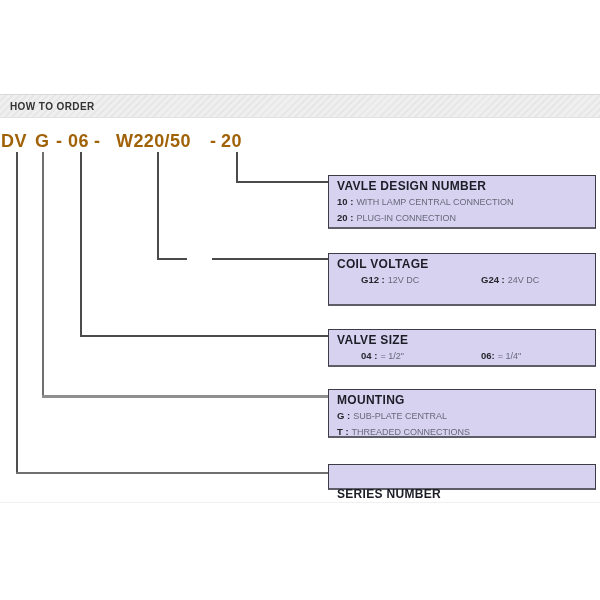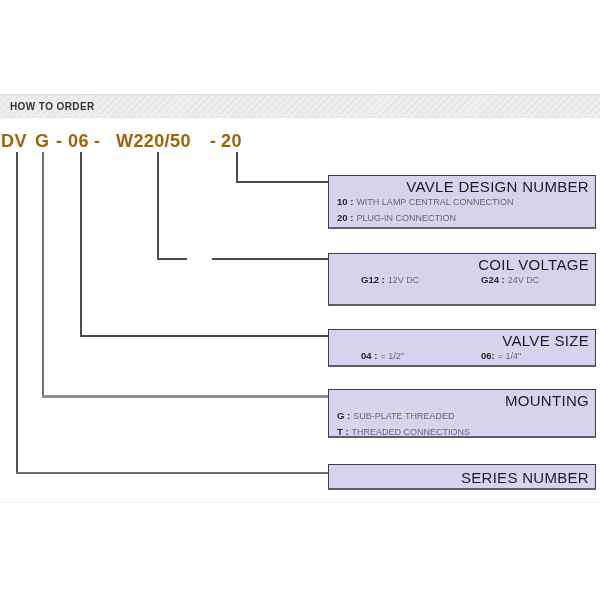--- a/index.html
+++ b/index.html
@@ -42,22 +42,22 @@
   
   .box{
     position:absolute;left:328px;width:268px;box-sizing:border-box;
     background:#d6d2f0;border:1px solid #3c3c46;border-bottom:2px solid #5e5e68;
     padding:3px 6px 0 8px;
   }
   .box-design{top:175px;height:54px;}
   .box-coil{top:253px;height:53px;}
   .box-size{top:329px;height:38px;}
   .box-mount{top:389px;height:49px;}
-  .box-series{top:464px;height:26px;padding-top:5px;}
-  .box-title{font-size:15px;font-weight:normal;color:#1d1d28;letter-spacing:.3px;line-height:15px;white-space:nowrap;text-align:right;}
+  .box-series{top:464px;height:26px;padding-top:22px;}
+  .box-title{font-size:12px;font-weight:bold;color:#1d1d28;letter-spacing:.3px;line-height:15px;white-space:nowrap;}
   .box-row{font-size:9px;line-height:15px;color:#68687a;white-space:nowrap;}
   .box-row .code{font-weight:bold;color:#26262e;font-size:9.5px;margin-right:3px;}
   .grid2{display:grid;grid-template-columns:120px auto;margin-left:24px;}
   
   .faint-divider{position:absolute;left:0;top:502px;width:600px;height:1px;background:#f0f0f0;}
 </style>
 </head>
 <body>
 
 <div class="screen">
@@ -119,21 +119,21 @@
       </div>
       <div class="box-row">
         <span class="code">06:</span><span>= 1/4"</span>
       </div>
     </div>
   </div>
 
   <div class="box box-mount">
     <div class="box-title">MOUNTING</div>
     <div class="box-row">
-      <span class="code">G :</span><span>SUB-PLATE THREADED</span>
+      <span class="code">G :</span><span>SUB-PLATE CENTRAL</span>
     </div>
     <div class="box-row">
       <span class="code">T :</span><span>THREADED CONNECTIONS</span>
     </div>
   </div>
 
   <div class="box box-series">
     <div class="box-title">SERIES NUMBER</div>
   </div>
 

